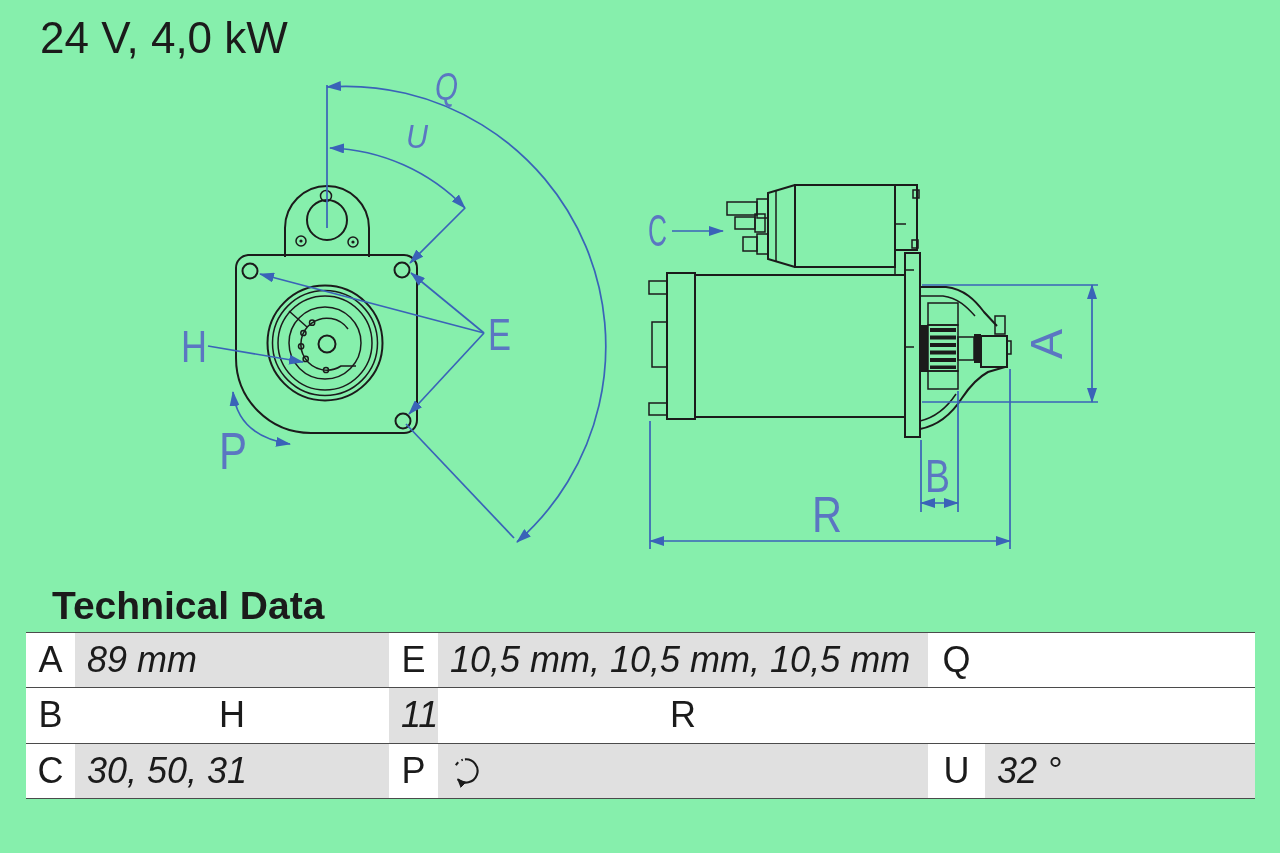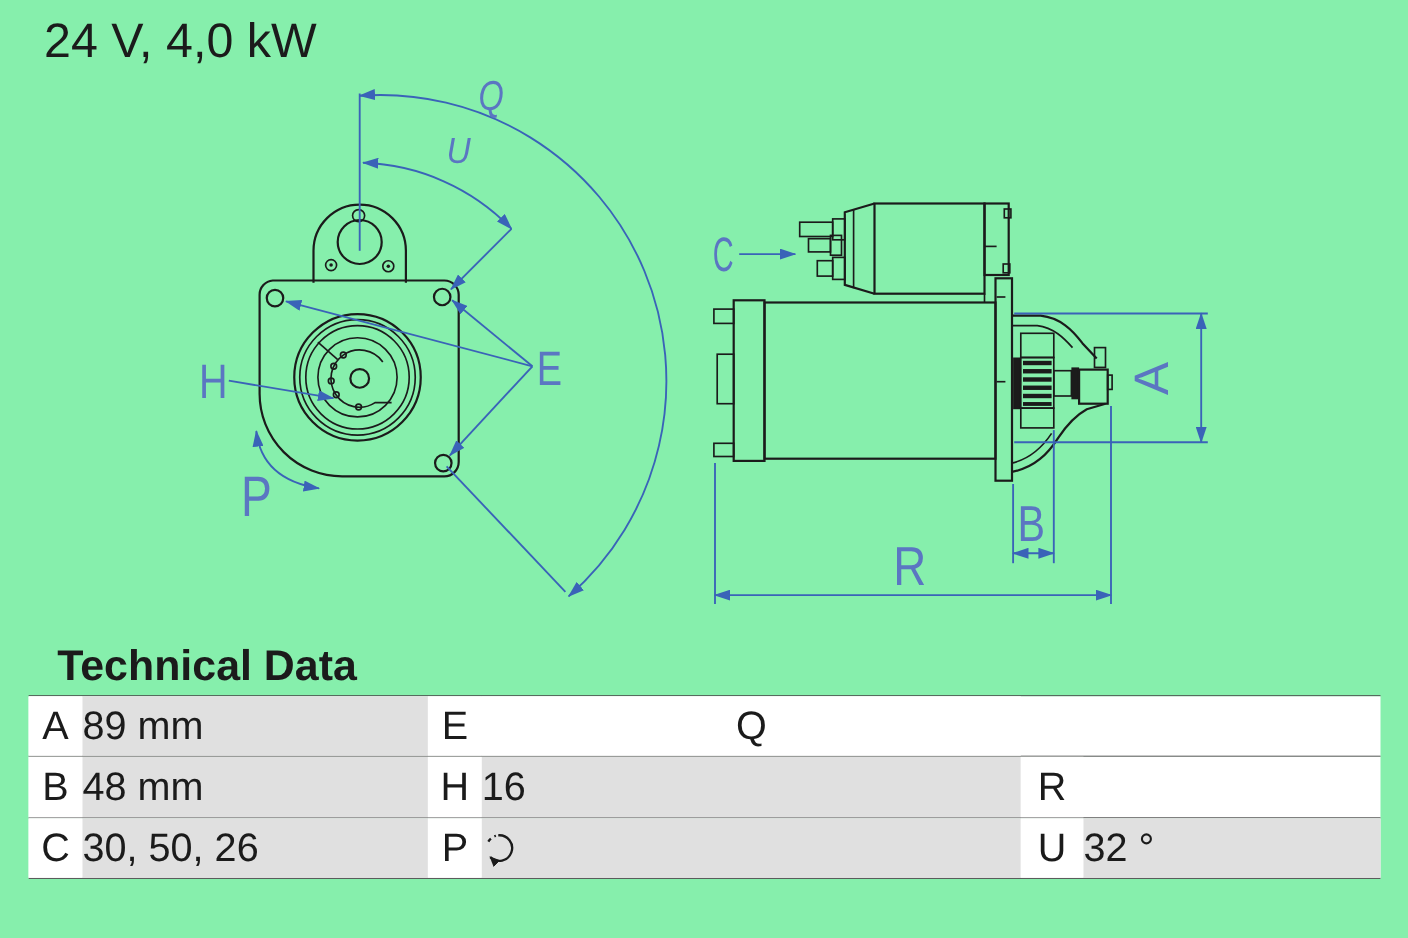--- a/index.html
+++ b/index.html
@@ -11,21 +11,21 @@
   .lbl{fill:var(--label-blue);}
   .bl{stroke:var(--line-blue);stroke-width:1.7;fill:none;}
   .bk{stroke:var(--ink);stroke-width:2;fill:none;}
   .bk-thin{stroke:var(--ink);stroke-width:1.5;fill:none;}
   .bk-fill{fill:var(--ink);stroke:none;}
   
   .tech-table{position:absolute;left:26px;top:632px;width:1229px;border-top:1.5px solid var(--border-gray);}
   .t-row{display:grid;grid-template-columns:49px 314px 49px 490px 57px 270px;
          height:54.3px;border-bottom:1.5px solid var(--border-gray);background:#fff;}
   .t-row .k{display:flex;align-items:center;justify-content:center;font-size:36px;background:#fff;}
-  .t-row .v{display:flex;align-items:center;font-size:36px;background:var(--cell-gray);}
+  .t-row .v{display:flex;align-items:center;padding-left:12px;font-size:36px;background:var(--cell-gray);font-style:italic;}
 </style>
 </head>
 <body>
 
 <div id="stage">
 
   <div class="title">24 V, 4,0 kW</div>
 
   <svg width="1280" height="580" viewBox="0 0 1280 580">
     <defs>
@@ -155,32 +155,32 @@
     </g>
   </svg>
 
   <div class="heading">Technical Data</div>
 
   <div class="tech-table">
     <div class="t-row">
       <div class="k">A</div>
       <div class="v">89 mm</div>
       <div class="k">E</div>
+      <div class="v">10,5 mm, 10,5 mm, 10,5 mm</div>
       <div class="k">Q</div>
     </div>
     <div class="t-row">
       <div class="k">B</div>
-      <div class="v">48 mm</div>
       <div class="k">H</div>
-      <div class="v">16</div>
+      <div class="v">11</div>
       <div class="k">R</div>
     </div>
     <div class="t-row">
       <div class="k">C</div>
-      <div class="v">30, 50, 26</div>
+      <div class="v">30, 50, 31</div>
       <div class="k">P</div>
       <div class="v">
         <svg width="36" height="36" viewBox="0 0 34 34" style="margin-left:-2px;">
           <defs>
             <marker id="arrB" markerUnits="userSpaceOnUse" markerWidth="9" markerHeight="8" refX="8" refY="4" orient="auto">
               <path d="M0,0 L9,4 L0,8 z" style="fill:var(--ink)"></path>
             </marker>
           </defs>
           <path d="M16,6 A11,11 0 1 1 9.2,24.8" fill="none" style="stroke:var(--ink)" stroke-width="2" marker-end="url(#arrB)"></path>
           <path d="M7.5,11.5 A11,11 0 0 1 14,6.4" fill="none" style="stroke:var(--ink)" stroke-width="2" stroke-dasharray="3.5,3.5"></path>

